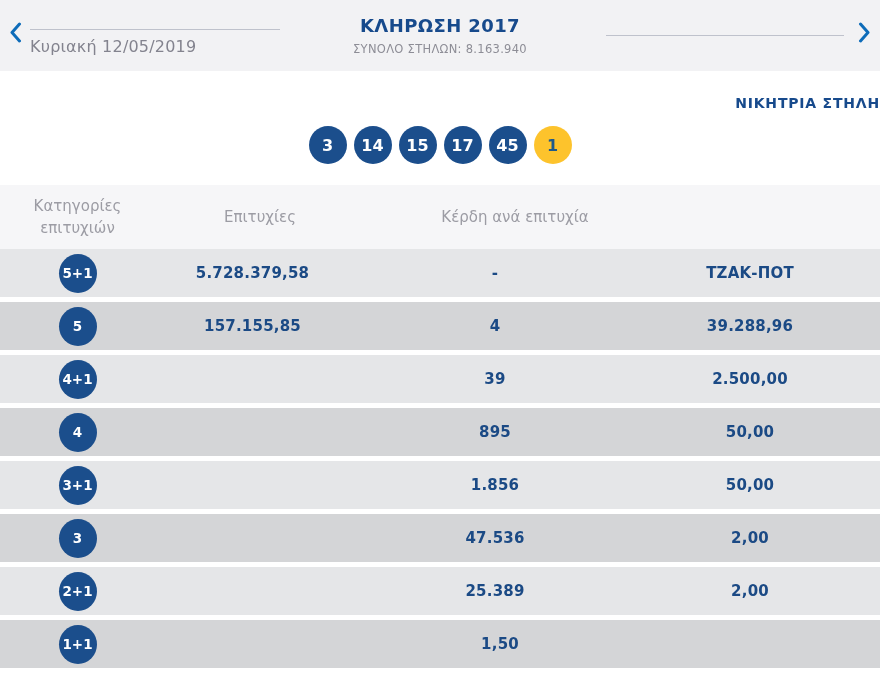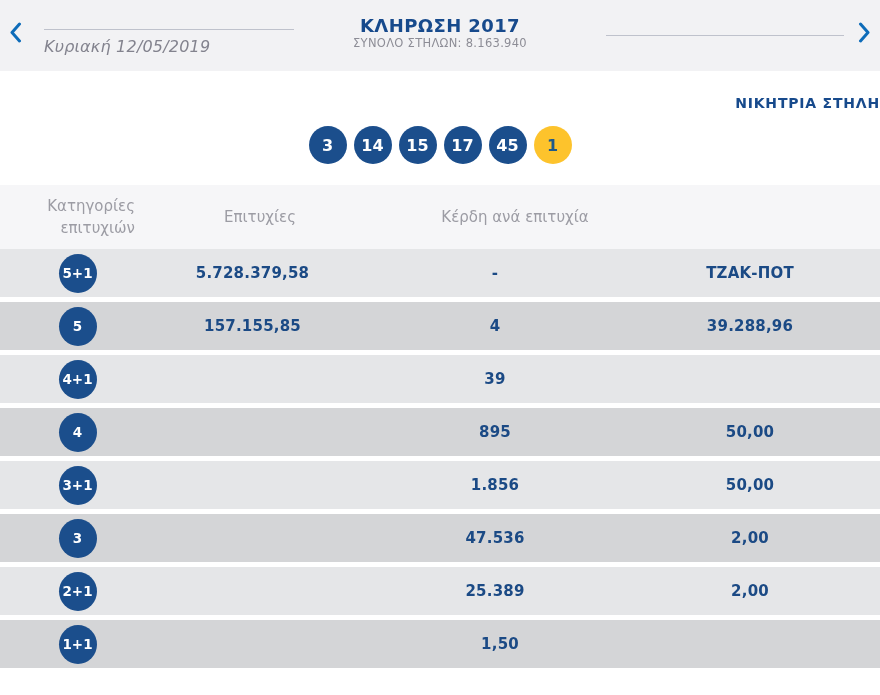--- a/index.html
+++ b/index.html
@@ -26,21 +26,21 @@
     padding: 2px;
     line-height: 0;
   }
   .nav-btn.prev { left: 7px; }
   .nav-btn.next { right: 7px; }
   .nav-side { position: absolute; }
   .nav-side .rule {
     border-top: 1px solid #bfc2cc;
     height: 0;
   }
-  .nav-left { left: 44px; top: 29px; width: 250px; font-style: italic; }
+  .nav-left { left: 30px; top: 29px; width: 250px; }
   .nav-left .date {
     margin-top: 7px;
     font-size: 16px;
     font-weight: normal;
     color: #83838e;
     letter-spacing: 0.2px;
   }
   .nav-right { right: 36px; top: 35px; width: 238px; }
   .nav-center {
     position: absolute;
@@ -49,21 +49,21 @@
     top: 15px;
     text-align: center;
   }
   .draw-title {
     color: #174a8c;
     font-size: 18px;
     font-weight: bold;
     letter-spacing: 0.4px;
   }
   .draw-subtitle {
-    margin-top: 0;
+    margin-top: 6px;
     color: #8d8d96;
     font-size: 11.5px;
     letter-spacing: 0.3px;
   }
 
   
   .winning {
     background: #ffffff;
     text-align: right;
     padding-top: 24px;
@@ -101,21 +101,21 @@
   
   .results { width: 880px; }
   .thead {
     display: flex;
     align-items: center;
     height: 64px;
     background: #f6f6f8;
     color: #9c9ca4;
     font-size: 15px;
   }
-  .col-cat   { width: 135px; text-align: right; padding-left: 20px; }
+  .col-cat   { width: 135px; text-align: center; padding-left: 20px; }
   .col-dist  { width: 235px; text-align: center; }
   .col-wins  { width: 250px; text-align: center; }
   .col-prize { width: 260px; text-align: center; }
   .col-cat .wrap {
     display: inline-block;
     max-width: 95px;
     line-height: 1.5;
   }
   .row {
     display: flex;
@@ -225,20 +225,21 @@
   </div>
 
   <div class="row row-light">
     <div class="col-cat">
       <span class="badge">
               <span>4+1</span>
             </span>
     </div>
     <div class="col-dist"></div>
     <div class="col-wins">39</div>
+    <div class="col-prize">2.500,00</div>
   </div>
 
   <div class="row row-dark">
     <div class="col-cat">
       <span class="badge">
               <span>4</span>
             </span>
     </div>
     <div class="col-dist"></div>
     <div class="col-wins">895</div>

